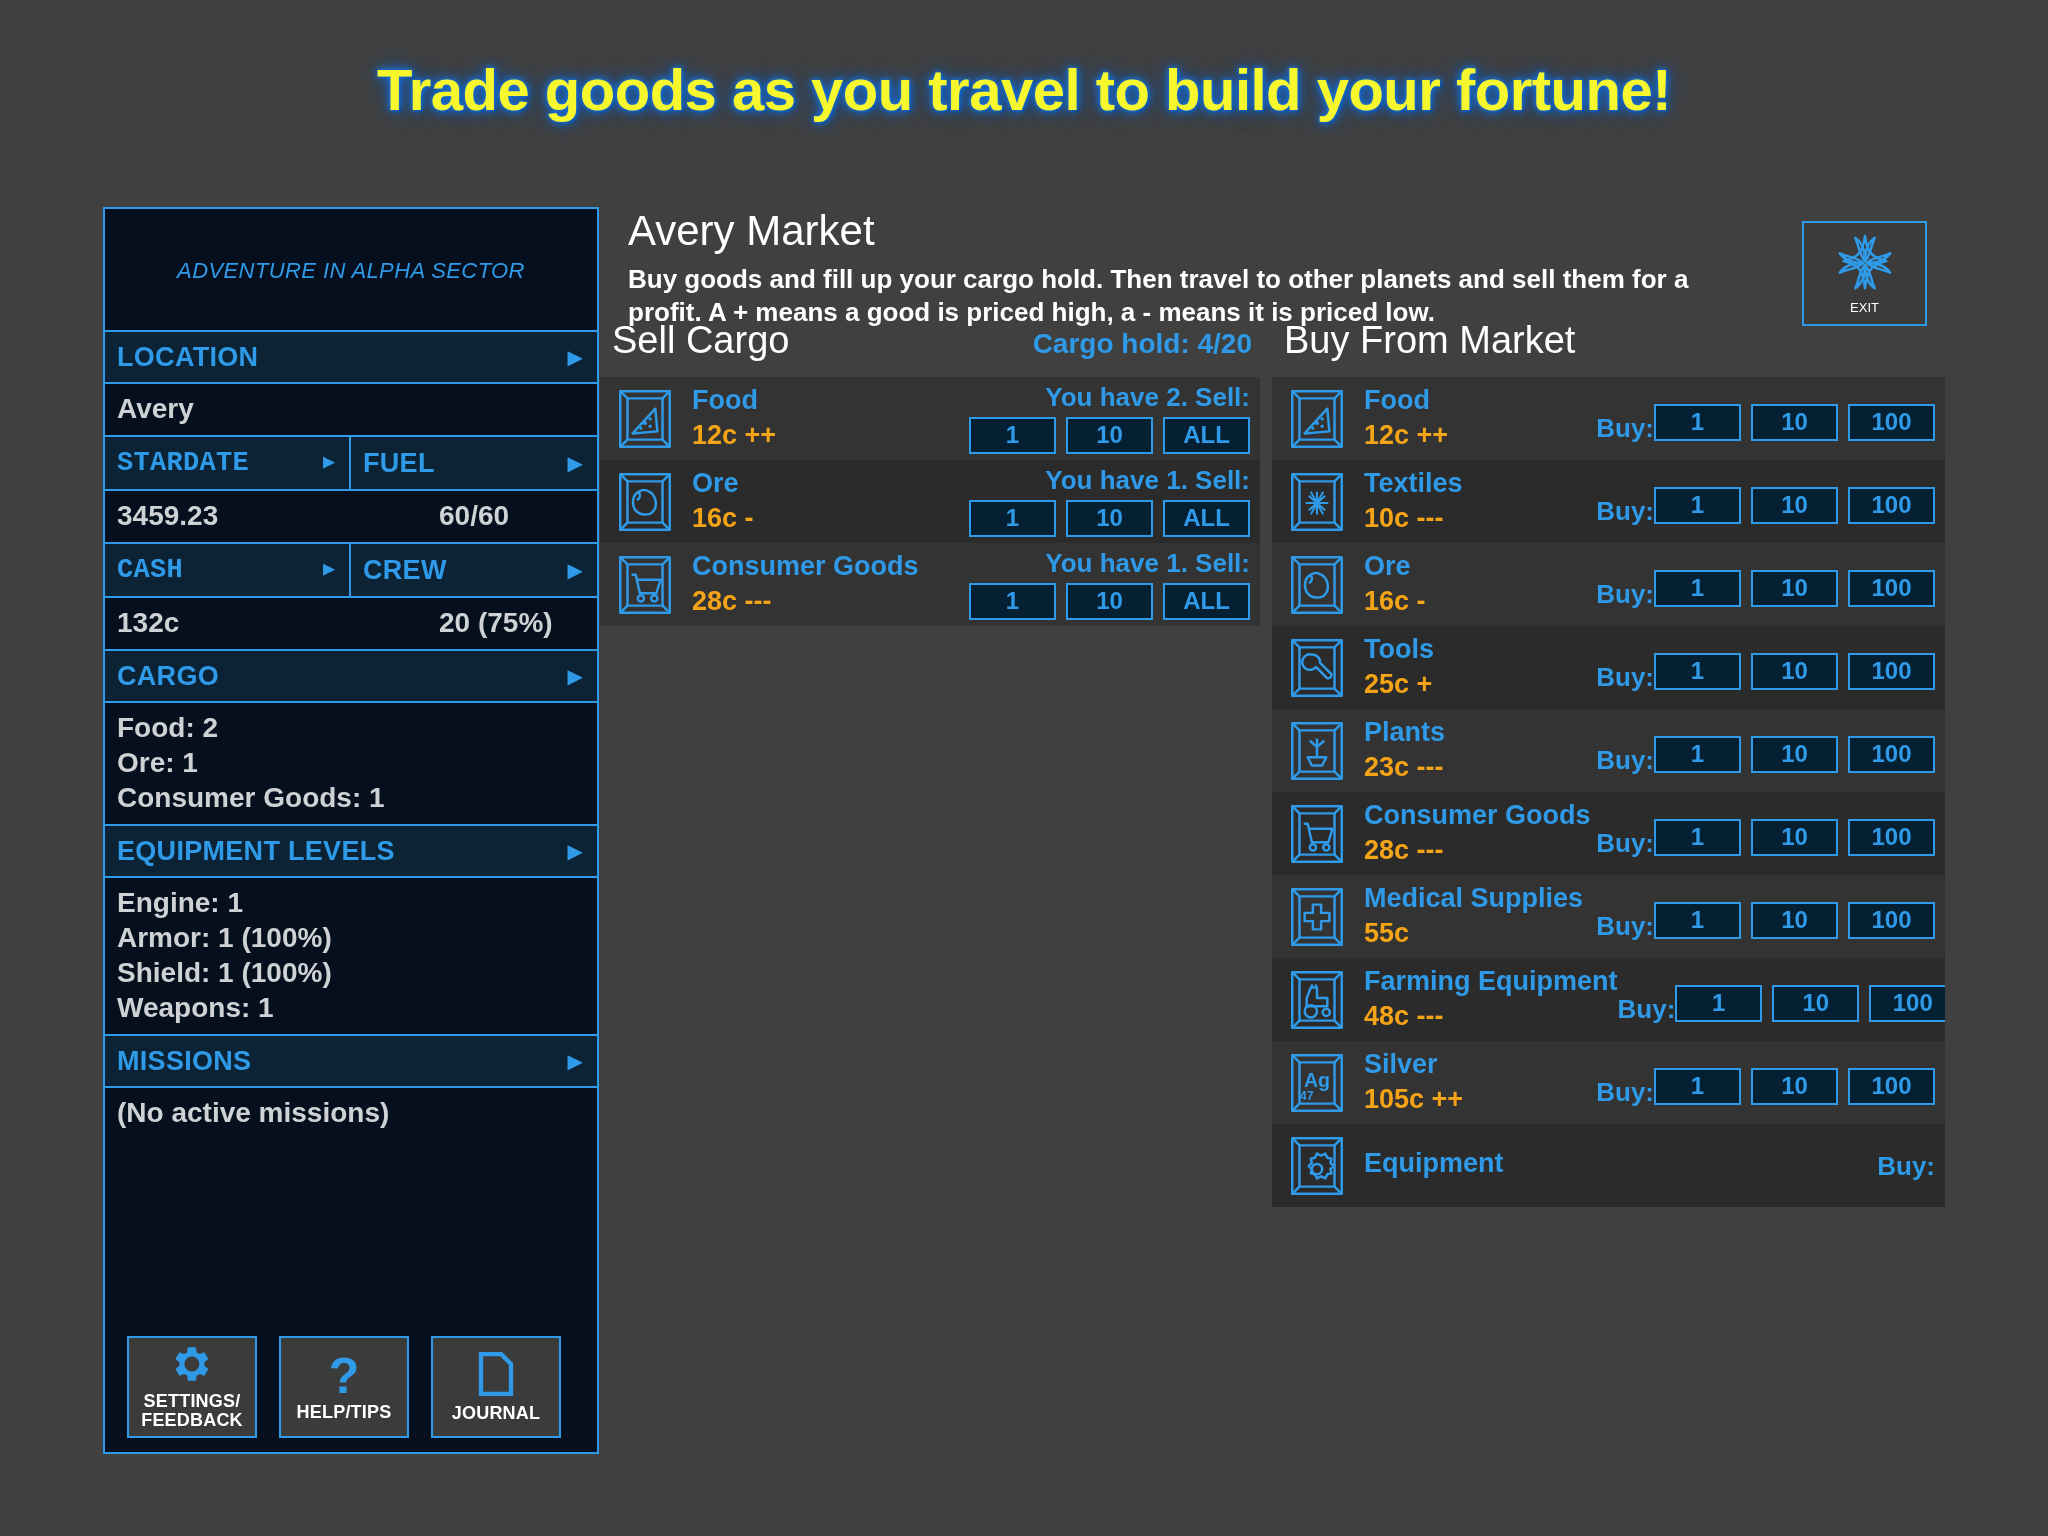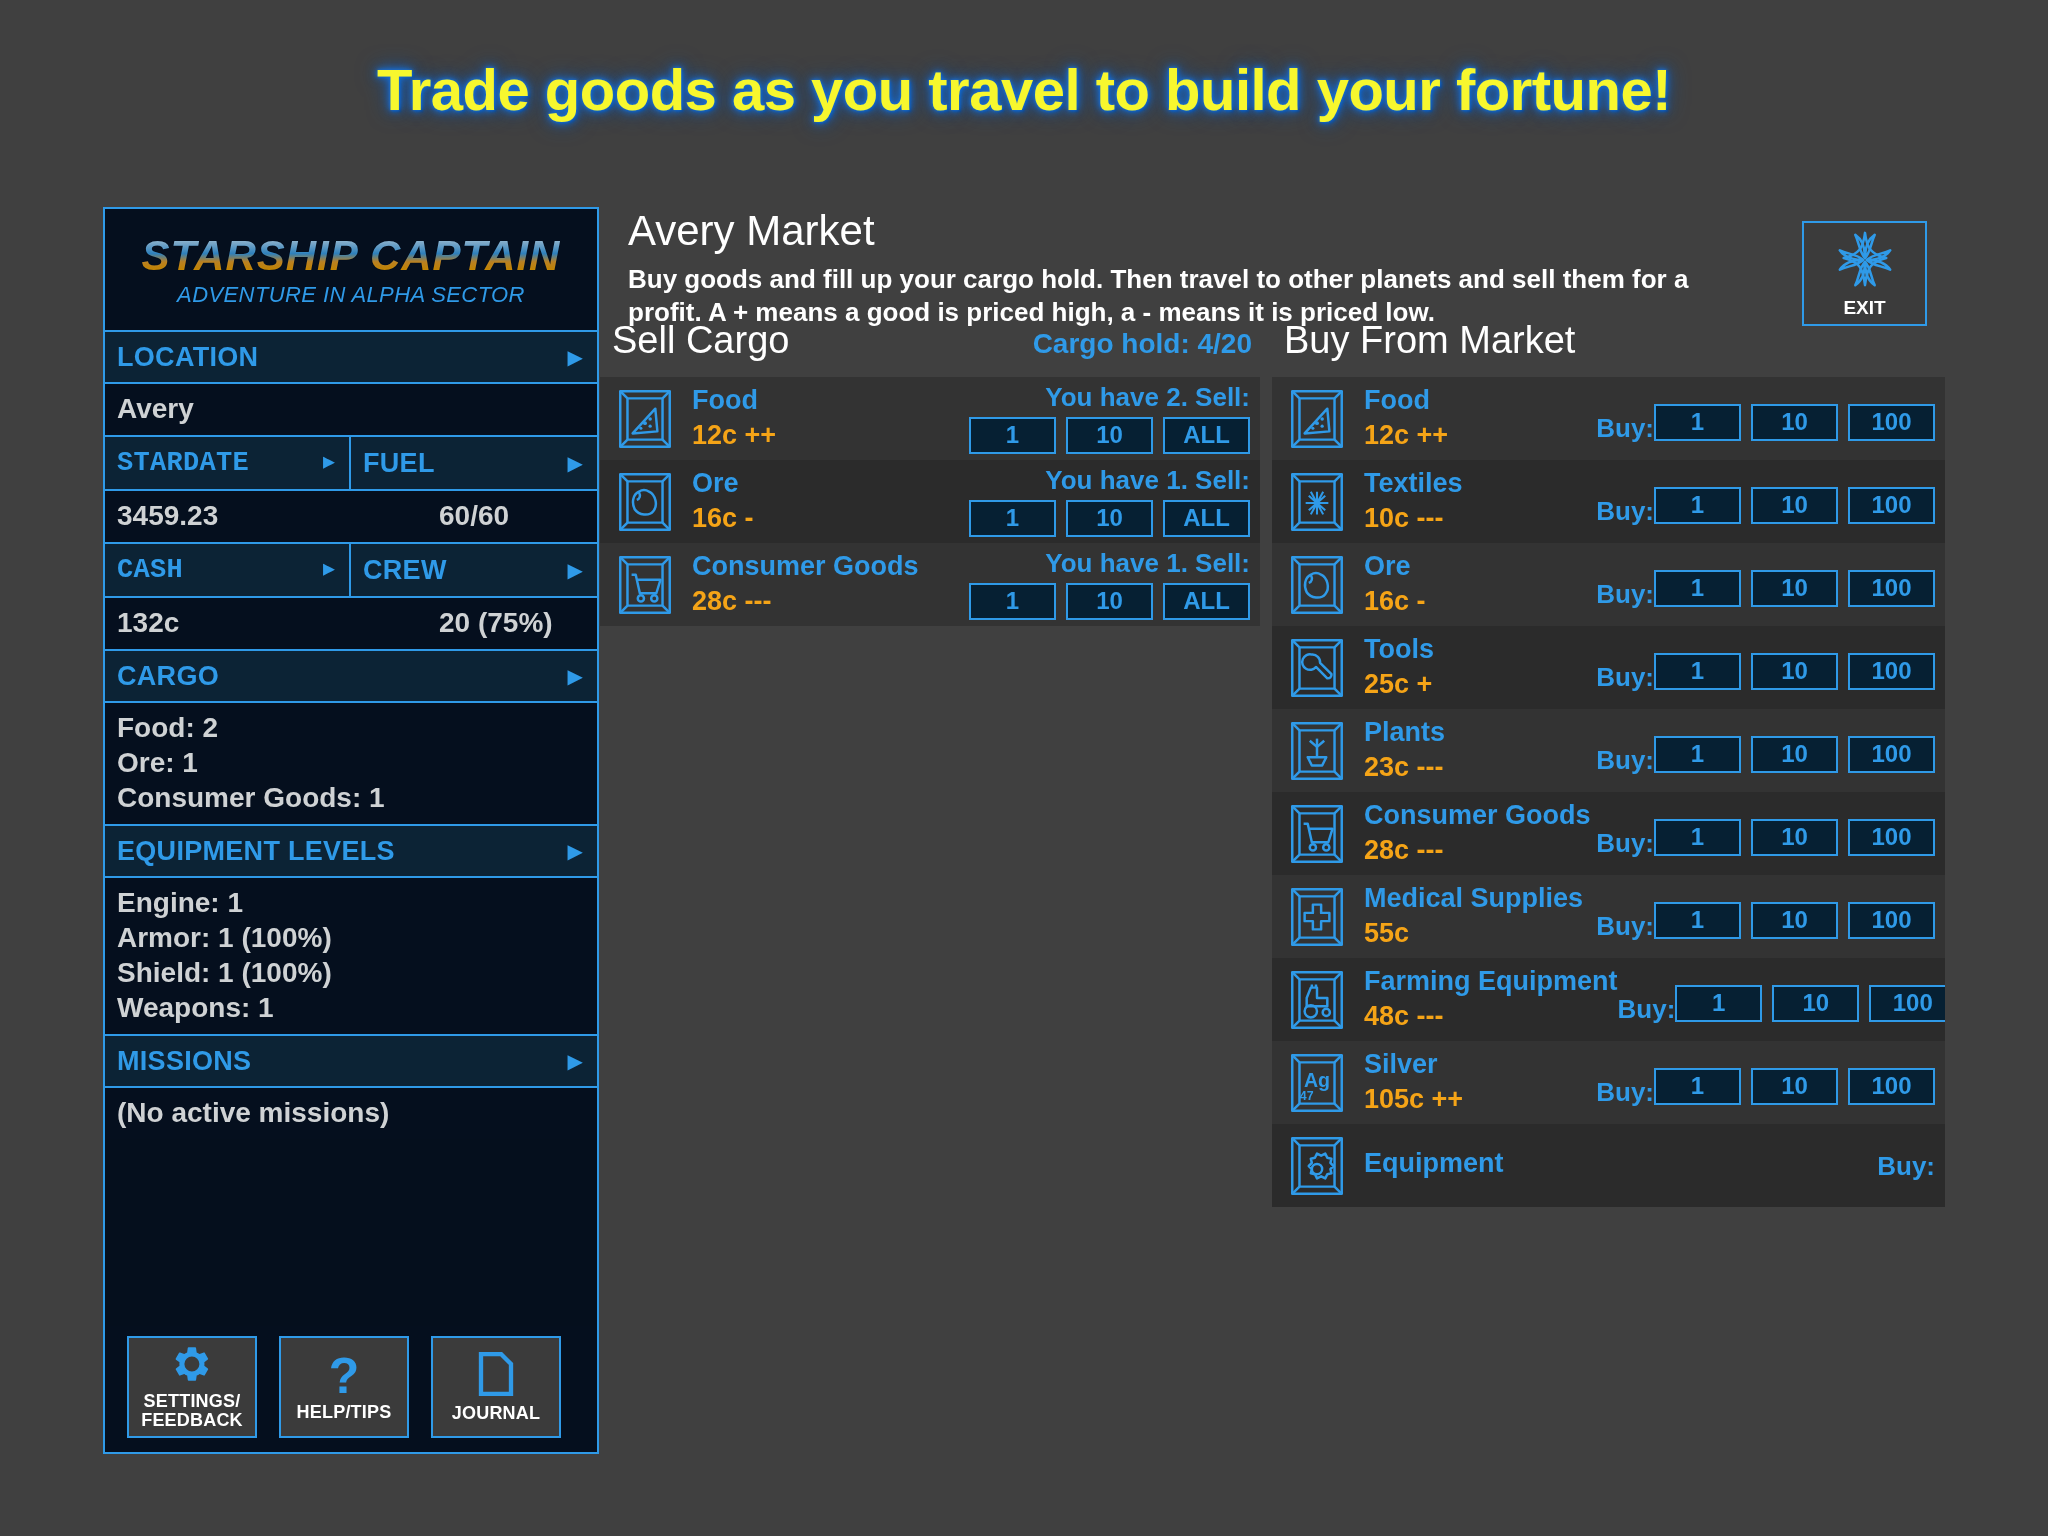--- a/index.html
+++ b/index.html
@@ -95,21 +95,21 @@
   .m-title { color: #fff; font-size: 42px; font-weight: normal; padding-left: 28px; }
   .m-desc {
     color: #fff; font-size: 26px; font-weight: bold; line-height: 1.28;
     padding-left: 28px; padding-top: 8px; max-width: 1160px;
   }
   .exit-btn {
     position: absolute; right: 18px; top: 14px;
     width: 125px; height: 105px; background: #3b3b3b; border: 2px solid #2f9ae8;
     display: flex; flex-direction: column; align-items: center; justify-content: center;
   }
-  .exit-btn .txt { color: #fff; font-size: 19px; font-weight: bold; margin-top: 2px; }
+  .exit-btn .txt { color: #fff; font-size: 13px; font-weight: normal; margin-top: 2px; }
 
   .cols { position: absolute; left: 0; top: 112px; width: 1345px; height: 1140px; }
   .col-sell { position: absolute; left: 0; top: 0; width: 660px; }
   .col-buy  { position: absolute; left: 672px; top: 0; width: 673px; }
 
   .col-hd { display: flex; align-items: baseline; padding: 0 8px 0 12px; height: 58px; }
   .col-hd .h { color: #fff; font-size: 38px; }
   .col-hd .cargo-hold { margin-left: auto; color: #2f9ae8; font-size: 28px; font-weight: bold; }
 
   .list { position: relative; }
@@ -141,21 +141,20 @@
 </head>
 <body>
 
 <div id="root">
 
   <div class="banner">Trade goods as you travel to build your fortune!</div>
 
   <div class="sidebar">
 
     <div class="logo-box">
-      <div class="logo-main">STARSHIP CAPTAIN</div>
       <div class="logo-sub">ADVENTURE IN ALPHA SECTOR</div>
     </div>
 
     <div class="sb-head">
       <span class="lbl">LOCATION</span>
       <span class="arrow">▶</span>
     </div>
     <div class="sb-val">Avery</div>
 
     <div class="sb-split">

